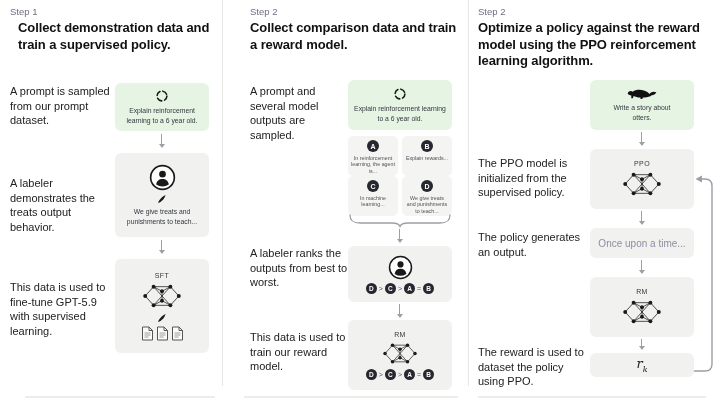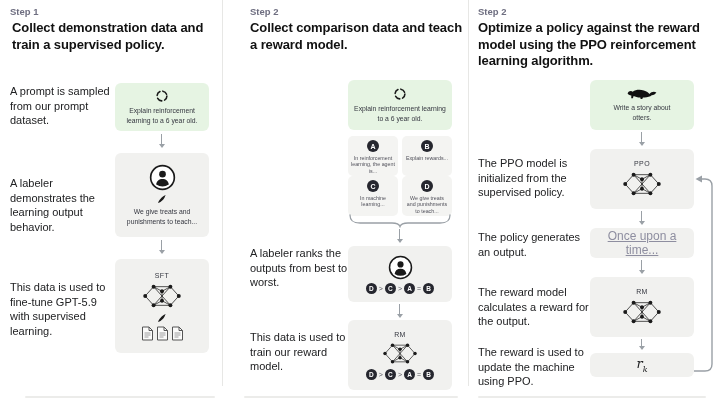--- a/index.html
+++ b/index.html
@@ -1,19 +1,19 @@
 <!DOCTYPE html>
 <html><head>
 <meta charset="utf-8">
 <style>
   html,body { margin:0; padding:0; background:#fff; }
   .canvas { position:relative; width:720px; height:407px; background:#ffffff;
             font-family:"Liberation Sans", sans-serif; color:#202123; overflow:hidden; }
   .abs { position:absolute; }
-  .step-label { font-size:9.5px; color:#6e6e80;font-weight:bold; }
+  .step-label { font-size:9.5px; color:#6e6e80; }
   .heading { font-size:13px; font-weight:bold; line-height:1.28; color:#111; margin:0; letter-spacing:-0.1px; }
   .cap { font-size:11px; line-height:1.32; color:#202123; }
   .box { border-radius:6px; background:#f1f1ef; display:flex; flex-direction:column;
          align-items:center; justify-content:center; text-align:center; gap:3px; }
   .box.green { background:#e6f4e3; }
   .box-cap { font-size:6.8px; line-height:1.4; color:#353740; }
   .model-label { font-size:7px; color:#353740; letter-spacing:0.4px; }
   .opt-box { position:absolute; border-radius:5px; background:#f4f4f2; display:flex; flex-direction:column;
              align-items:center; justify-content:flex-start; padding-top:4px; gap:2.5px; }
   .opt-text { font-size:5.3px; line-height:1.32; color:#50505a; text-align:center; padding:0 3px; }
@@ -21,38 +21,38 @@
            font-weight:bold; display:flex; align-items:center; justify-content:center; }
   .rank { display:flex; align-items:center; justify-content:center; gap:1.5px; }
   .rank .badge { width:11px; height:11px; font-size:6.5px; }
   .rank .sep { font-size:7px; color:#50505a; padding:0 0.5px; }
   .arrow-v { display:flex; flex-direction:column; align-items:center; width:9px; }
   .arrow-v .stem { width:1.5px; height:10px; background:#9aa0a6; }
   .arrow-v .head { width:0; height:0; border-left:3.5px solid transparent;
                    border-right:3.5px solid transparent; border-top:4.5px solid #9aa0a6; }
   .vdiv { position:absolute; top:0; height:386px; width:1px; background:#e7e7e5; }
   .bline { position:absolute; top:396px; height:2px; background:#ececea; border-radius:2px; }
-  .out-text { font-size:12px; color:#8e8ea0;text-decoration:underline; }
+  .out-text { font-size:10px; color:#8e8ea0; }
   .rk { font-family:"DejaVu Serif", serif; font-style:italic; font-size:13px; color:#202123; }
   .rk sub { font-size:8px; }
   svg { display:block; }
 </style>
 </head>
 <body>
 
 <div class="canvas">
 
   <div class="vdiv" style="left:222px"></div>
   <div class="vdiv" style="left:468px"></div>
   <div class="bline" style="left:25px;width:190px"></div>
   <div class="bline" style="left:244px;width:214px"></div>
   <div class="bline" style="left:478px;width:228px"></div>
 
   <div class="abs step-label" style="left:10px;top:6px">Step 1</div>
-  <h2 class="abs heading" style="left:12px;top:20px;width:205px">Collect demonstration data and train a supervised policy.</h2>
+  <h2 class="abs heading" style="left:18px;top:20px;width:205px">Collect demonstration data and train a supervised policy.</h2>
 
   <div class="abs cap" style="left:10px;top:84px;width:100px">A prompt is sampled from our prompt dataset.</div>
 
   <div class="abs box green" style="left:115px;top:83px;width:94px;height:48px">
     <span>
       <svg width="14" height="14" viewBox="0 0 16 16">
           <circle cx="8" cy="8" r="5.6" fill="none" stroke="#1a1a1a" stroke-width="1.8" stroke-dasharray="5.5 3.4" stroke-linecap="round"></circle>
         </svg>
     </span>
     <span class="box-cap" style="width:84px">Explain reinforcement learning to a 6 year old.</span>
@@ -77,21 +77,21 @@
         </svg>
     </span>
     <span class="box-cap" style="width:86px">We give treats and punishments to teach...</span>
   </div>
 
   <div class="abs arrow-v" style="left:157px;top:240px">
       <span class="stem"></span>
       <span class="head"></span>
     </div>
 
-  <div class="abs cap" style="left:10px;top:176px;width:106px">A labeler demonstrates the learning output behavior.</div>
+  <div class="abs cap" style="left:10px;top:176px;width:106px">A labeler demonstrates the treats output behavior.</div>
 
   <div class="abs box" style="left:115px;top:259px;width:94px;height:94px">
     <span class="model-label">SFT</span>
     <span>
       <svg width="40" height="28" viewBox="0 0 40 30" fill="none" stroke="#1a1a1a" stroke-width="0.8">
         <path d="M2,15 L11,5 M2,15 L11,25 M11,5 L20,10 M11,25 L20,20 M11,5 L29,5 M11,25 L29,25 M11,5 L29,25 M11,25 L29,5 M20,10 L29,5 M20,20 L29,25 M20,10 L20,20 M29,5 L38,15 M29,25 L38,15"></path>
         <g fill="#1a1a1a" stroke="none">
             <circle cx="2" cy="15" r="2.1"></circle>
             <circle cx="11" cy="5" r="2.1"></circle>
             <circle cx="11" cy="25" r="2.1"></circle>
@@ -123,22 +123,23 @@
           <path d="M1.5,1 H8 L11.5,4.5 V14 H1.5 Z" fill="#fbfbfa" stroke="#555" stroke-width="1"></path>
           <path d="M8,1 V4.5 H11.5" fill="none" stroke="#555" stroke-width="1"></path>
           <path d="M3.5,7 H9.5 M3.5,9 H9.5 M3.5,11 H7.5" stroke="#888" stroke-width="0.8"></path>
         </svg>
     </span>
   </div>
 
   <div class="abs cap" style="left:10px;top:280px;width:108px">This data is used to fine-tune GPT-5.9 with supervised learning.</div>
 
   <div class="abs step-label" style="left:250px;top:6px">Step 2</div>
-  <h2 class="abs heading" style="left:250px;top:20px;width:215px">Collect comparison data and teach a reward model.</h2>
-
+  <h2 class="abs heading" style="left:250px;top:20px;width:215px">Collect comparison data and train a reward model.</h2>
+
+  <div class="abs cap" style="left:250px;top:84px;width:100px">A prompt and several model outputs are sampled.</div>
 
   <div class="abs box green" style="left:348px;top:80px;width:104px;height:50px">
     <span>
       <svg width="14" height="14" viewBox="0 0 16 16">
           <circle cx="8" cy="8" r="5.6" fill="none" stroke="#1a1a1a" stroke-width="1.8" stroke-dasharray="5.5 3.4" stroke-linecap="round"></circle>
         </svg>
     </span>
     <span class="box-cap" style="width:92px">Explain reinforcement learning to a 6 year old.</span>
   </div>
 
@@ -274,21 +275,20 @@
 
   <div class="abs box" style="left:590px;top:228px;width:104px;height:30px">
     <span class="out-text">Once upon a time...</span>
   </div>
 
   <div class="abs arrow-v" style="left:637px;top:260px">
       <span class="stem"></span>
       <span class="head"></span>
     </div>
 
-  <div class="abs cap" style="left:478px;top:285px;width:115px">The reward model calculates a reward for the output.</div>
 
   <div class="abs box" style="left:590px;top:277px;width:104px;height:60px">
     <span class="model-label">RM</span>
     <span>
       <svg width="40" height="28" viewBox="0 0 40 30" fill="none" stroke="#1a1a1a" stroke-width="0.8">
         <path d="M2,15 L11,5 M2,15 L11,25 M11,5 L20,10 M11,25 L20,20 M11,5 L29,5 M11,25 L29,25 M11,5 L29,25 M11,25 L29,5 M20,10 L29,5 M20,20 L29,25 M20,10 L20,20 M29,5 L38,15 M29,25 L38,15"></path>
         <g fill="#1a1a1a" stroke="none">
             <circle cx="2" cy="15" r="2.1"></circle>
             <circle cx="11" cy="5" r="2.1"></circle>
             <circle cx="11" cy="25" r="2.1"></circle>
@@ -300,21 +300,21 @@
           </g>
       </svg>
     </span>
   </div>
 
   <div class="abs arrow-v" style="left:637px;top:339px">
       <span class="stem" style="height:7px"></span>
       <span class="head"></span>
     </div>
 
-  <div class="abs cap" style="left:478px;top:345px;width:110px">The reward is used to update the machine using PPO.</div>
+  <div class="abs cap" style="left:478px;top:345px;width:110px">The reward is used to dataset the policy using PPO.</div>
 
   <div class="abs box" style="left:590px;top:353px;width:104px;height:24px">
     <span class="rk"><span>r</span><sub>k</sub></span>
   </div>
 
   <div class="abs" style="left:694px;top:168px">
     <svg width="24" height="212" viewBox="0 0 24 212">
       <path d="M0,203 H11 Q18,203 18,196 V18 Q18,11 11,11 H8" fill="none" stroke="#9aa0a6" stroke-width="1.4"></path>
       <polygon points="8,7.5 8,14.5 1.5,11" fill="#9aa0a6"></polygon>
     </svg>

